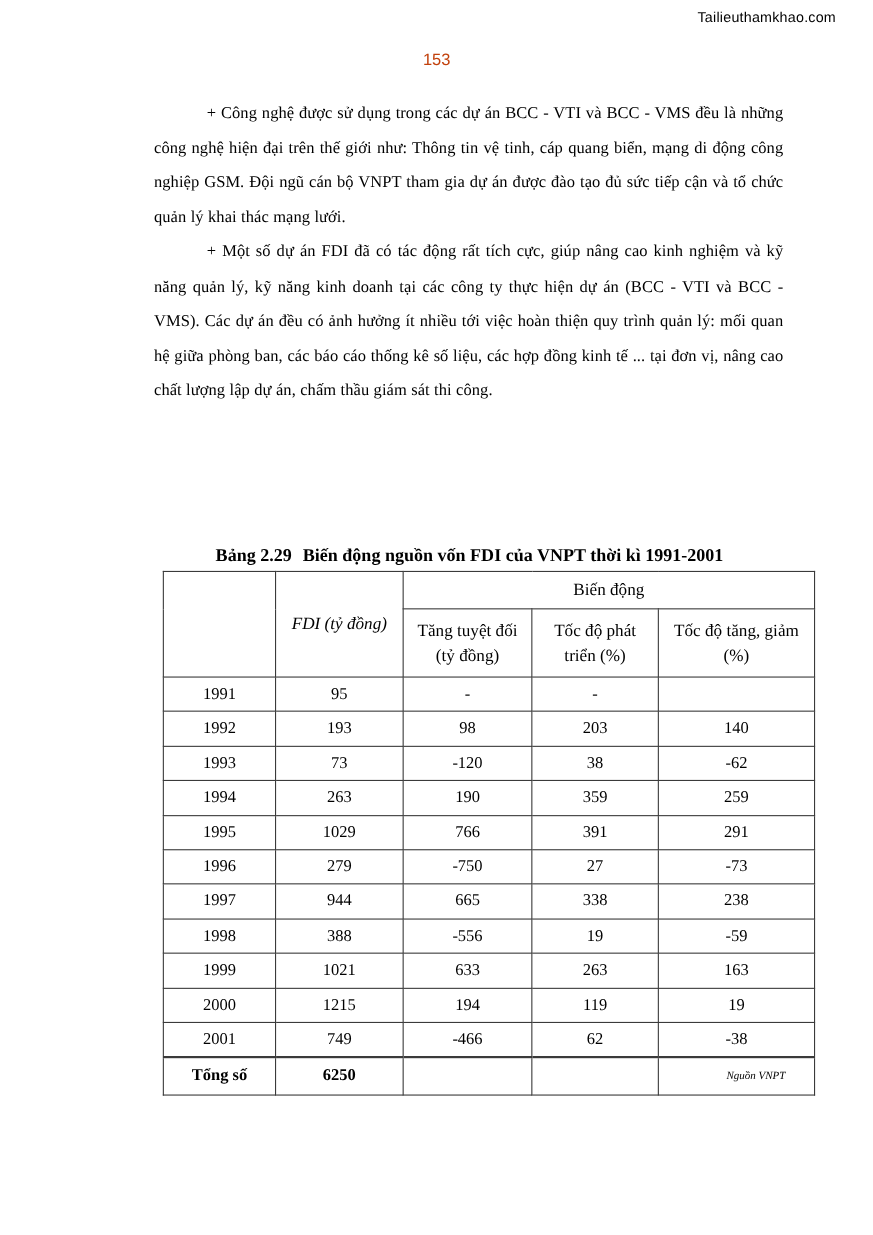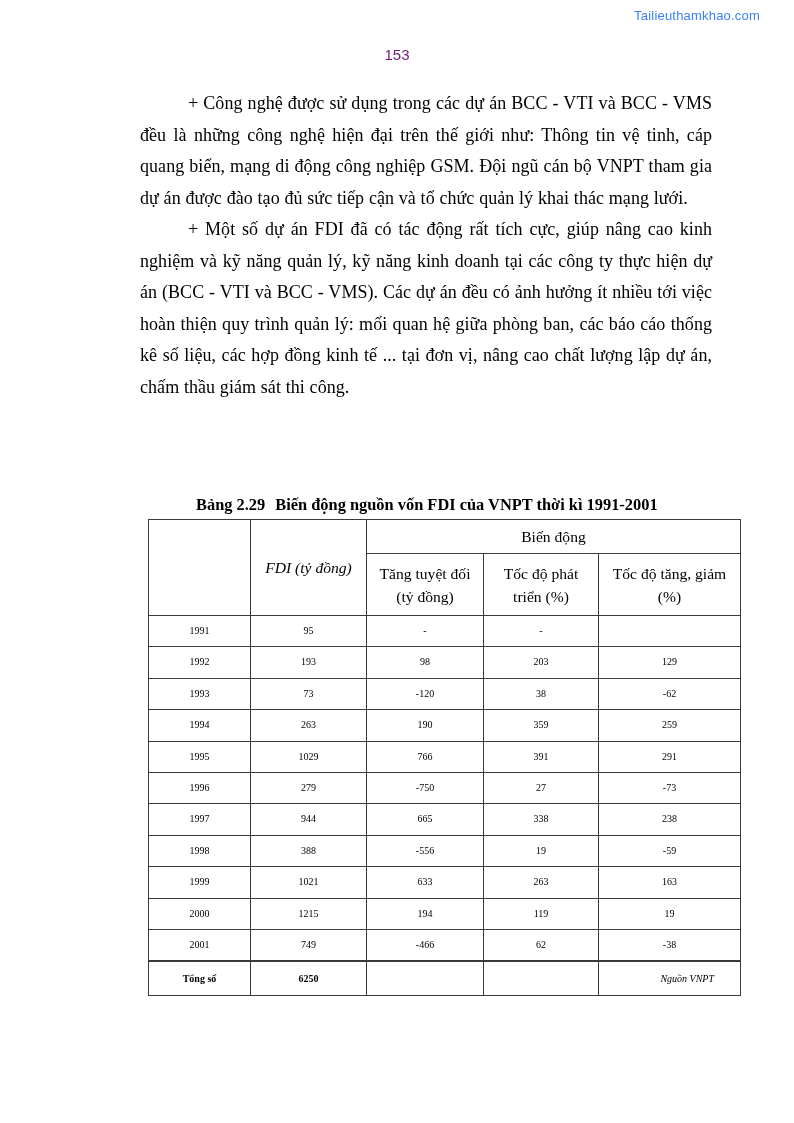--- a/index.html
+++ b/index.html
@@ -25,50 +25,50 @@
     background: #ffffff;
   }
 
   
   .watermark {
     position: absolute;
     top: 8px;
     right: 34px;
     font-family: "Liberation Sans", "DejaVu Sans", sans-serif;
     font-size: 13px;
-    color: #3b82f6;
+    color: #000000;
     letter-spacing: 0.2px;
     white-space: nowrap;
   }
 
   
   .page-number {
     position: absolute;
     top: 46px;
     left: 0;
     width: 794px;
     text-align: center;
     font-family: "Liberation Sans", "DejaVu Sans", sans-serif;
     font-size: 15px;
-    color: #701a75;
+    color: #c2410c;
   }
 
   
   .content {
     position: absolute;
     left: 140px;
     top: 88px;
     width: 572px;
   }
   p.para {
     margin: 0 0 0 0;
     text-align: justify;
     text-justify: inter-word;
     text-indent: 48px;
-    font-size: 18px;
+    font-size: 15px;
     line-height: 31.5px;
     letter-spacing: 0.05px;
     word-spacing: 0.2px;
   }
   p.para + p.para { margin-top: 0; }
 
   
   .table-caption {
     position: absolute;
     left: 178px;
@@ -107,21 +107,21 @@
     padding: 3px 4px;
   }
   .th-blank { height: 96px; }
   .th-fdi   { height: 96px; font-style: italic; }
   .th-group { height: 34px; margin-left: 44px; }
   .th-sub   { height: 62px; padding: 2px 3px !important; margin-left: 23px; }
 
   table.fdi tbody td {
     height: 30.4px;
     line-height: 30.4px;
-    font-size: 10px;
+    font-size: 15px;
   }
   table.fdi tbody tr.total td {
     font-weight: bold;
     border-top: 2px solid #3a3a3a;
     height: 33px;
     line-height: 33px;
     margin-left: 47px;
   }
   table.fdi tbody tr.total td:first-child,
   table.fdi tbody tr.total td:nth-child(2) {
@@ -201,21 +201,21 @@
           <td>95</td>
           <td>-</td>
           <td>-</td>
           <td></td>
         </tr>
         <tr>
           <td>1992</td>
           <td>193</td>
           <td>98</td>
           <td>203</td>
-          <td>129</td>
+          <td>140</td>
         </tr>
         <tr>
           <td>1993</td>
           <td>73</td>
           <td>-120</td>
           <td>38</td>
           <td>-62</td>
         </tr>
         <tr>
           <td>1994</td>

